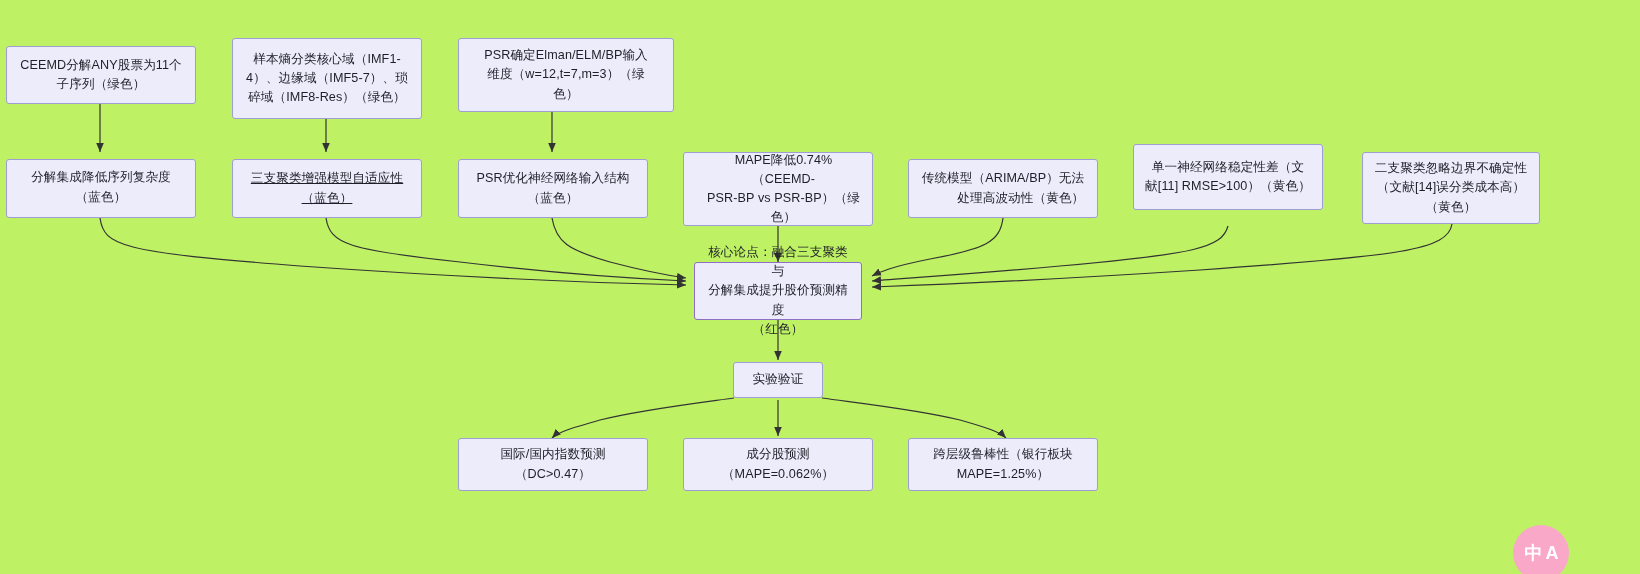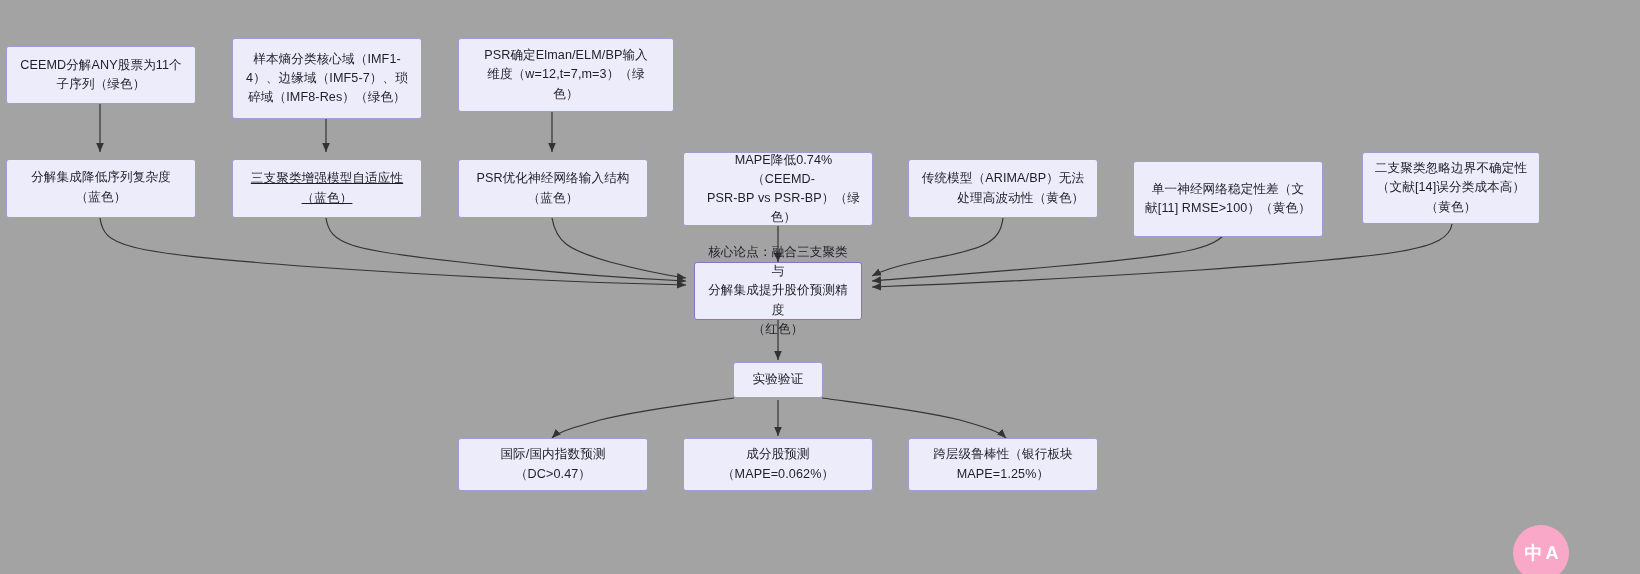--- a/index.html
+++ b/index.html
@@ -7,21 +7,21 @@
     padding: 0;
     background: #ffffff;
   }
   body {
     font-family: "Liberation Sans", "DejaVu Sans", sans-serif;
   }
   #canvas {
     position: relative;
     width: 1640px;
     height: 574px;
-    background: #a3a3a3;
+    background: #bef264;
     overflow: hidden;
   }
   svg.edges {
     position: absolute;
     left: 0;
     top: 0;
     width: 1640px;
     height: 574px;
     pointer-events: none;
   }
@@ -135,21 +135,21 @@
     <span class="txt">MAPE降低0.74%（CEEMD-
 PSR-BP vs PSR-BP）（绿
 色）</span>
   </div>
 
   <div class="node" style="left:908px; top:159px; width:190px; height:59px;text-align:right;">
     <span class="txt">传统模型（ARIMA/BP）无法
 处理高波动性（黄色）</span>
   </div>
 
-  <div class="node" style="left:1133px; top:161px; width:190px; height:76px;">
+  <div class="node" style="left:1133px; top:144px; width:190px; height:66px;">
     <span class="txt">单一神经网络稳定性差（文
 献[11] RMSE&gt;100）（黄色）</span>
   </div>
 
   <div class="node" style="left:1362px; top:152px; width:178px; height:72px;">
     <span class="txt">二支聚类忽略边界不确定性
 （文献[14]误分类成本高）
 （黄色）</span>
   </div>
 

